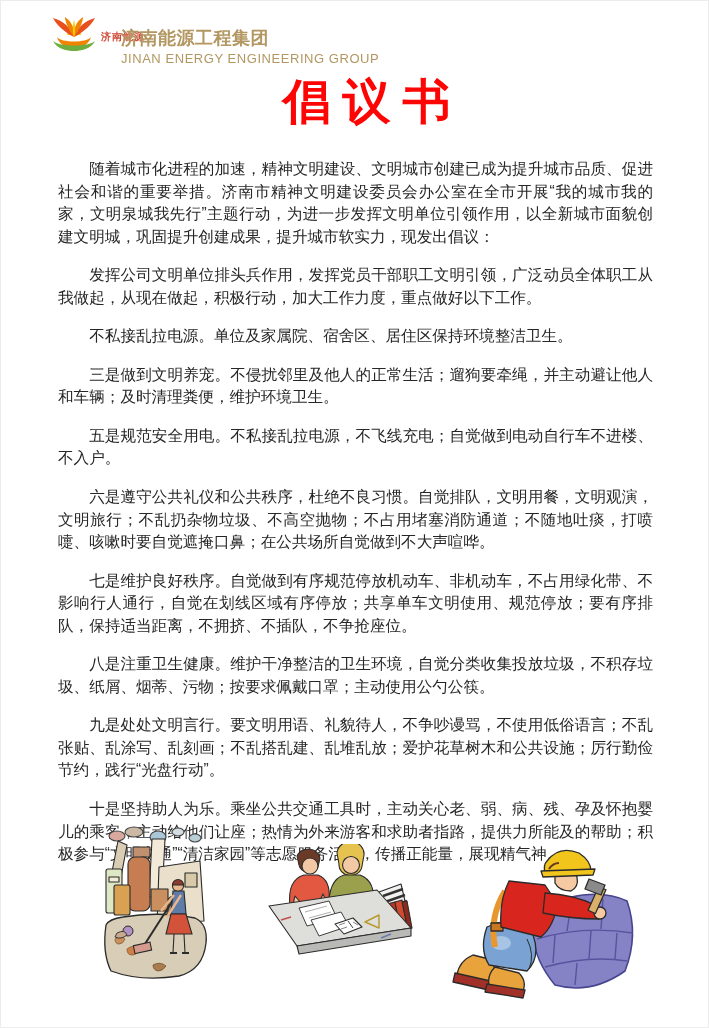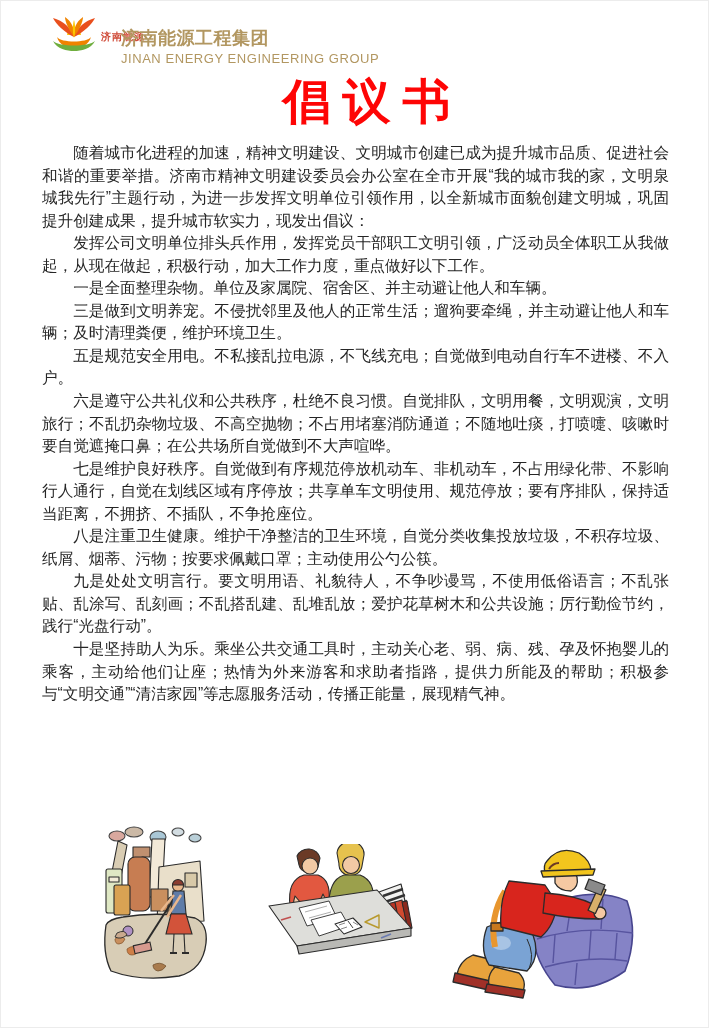--- a/index.html
+++ b/index.html
@@ -18,21 +18,21 @@
   
   .doc-title {
     position:absolute; top:78px; left:18px; width:707px; text-align:center;
     font-size:48px; font-weight:bold; color:#fe0505; letter-spacing:12px; line-height:46px;
   }
   
   .body-text {
     position:absolute; top:141px; left:41px; width:627px;
     font-size:15.6px; line-height:22.55px; color:#262626;
   }
-  .body-text p { margin:0; text-indent:2em; text-align:justify; }
+  .body-text p { margin:16px; text-indent:2em; text-align:justify; }
   
   .illus { position:absolute; }
   .illus svg { display:block; width:100%; height:100%; }
   #illus-1 { left:100px; top:824px; width:108px; height:158px; }
   #illus-2 { left:260px; top:843px; width:156px; height:120px; }
   #illus-3 { left:442px; top:842px; width:200px; height:163px; }
 </style>
 </head>
 <body>
 
@@ -63,21 +63,21 @@
       <div class="company-en">JINAN ENERGY ENGINEERING GROUP</div>
     </div>
   </div>
 
   <div class="doc-title">倡议书</div>
 
   <div class="body-text">
 
   <p>随着城市化进程的加速，精神文明建设、文明城市创建已成为提升城市品质、促进社会和谐的重要举措。济南市精神文明建设委员会办公室在全市开展“我的城市我的家，文明泉城我先行”主题行动，为进一步发挥文明单位引领作用，以全新城市面貌创建文明城，巩固提升创建成果，提升城市软实力，现发出倡议：</p>
       <p>发挥公司文明单位排头兵作用，发挥党员干部职工文明引领，广泛动员全体职工从我做起，从现在做起，积极行动，加大工作力度，重点做好以下工作。</p>
-      <p>一是全面整理杂物。单位及家属院、宿舍区、并主动避让他人和车辆。</p>
+      <p>不私接乱拉电源。单位及家属院、宿舍区、居住区保持环境整洁卫生。</p>
       <p>三是做到文明养宠。不侵扰邻里及他人的正常生活；遛狗要牵绳，并主动避让他人和车辆；及时清理粪便，维护环境卫生。</p>
       <p>五是规范安全用电。不私接乱拉电源，不飞线充电；自觉做到电动自行车不进楼、不入户。</p>
       <p>六是遵守公共礼仪和公共秩序，杜绝不良习惯。自觉排队，文明用餐，文明观演，文明旅行；不乱扔杂物垃圾、不高空抛物；不占用堵塞消防通道；不随地吐痰，打喷嚏、咳嗽时要自觉遮掩口鼻；在公共场所自觉做到不大声喧哗。</p>
       <p>七是维护良好秩序。自觉做到有序规范停放机动车、非机动车，不占用绿化带、不影响行人通行，自觉在划线区域有序停放；共享单车文明使用、规范停放；要有序排队，保持适当距离，不拥挤、不插队，不争抢座位。</p>
       <p>八是注重卫生健康。维护干净整洁的卫生环境，自觉分类收集投放垃圾，不积存垃圾、纸屑、烟蒂、污物；按要求佩戴口罩；主动使用公勺公筷。</p>
       <p>九是处处文明言行。要文明用语、礼貌待人，不争吵谩骂，不使用低俗语言；不乱张贴、乱涂写、乱刻画；不乱搭乱建、乱堆乱放；爱护花草树木和公共设施；厉行勤俭节约，践行“光盘行动”。</p>
       <p>十是坚持助人为乐。乘坐公共交通工具时，主动关心老、弱、病、残、孕及怀抱婴儿的乘客，主动给他们让座；热情为外来游客和求助者指路，提供力所能及的帮助；积极参与“文明交通”“清洁家园”等志愿服务活动，传播正能量，展现精气神。</p>
     </div>
 
   <div class="illus" id="illus-1">

